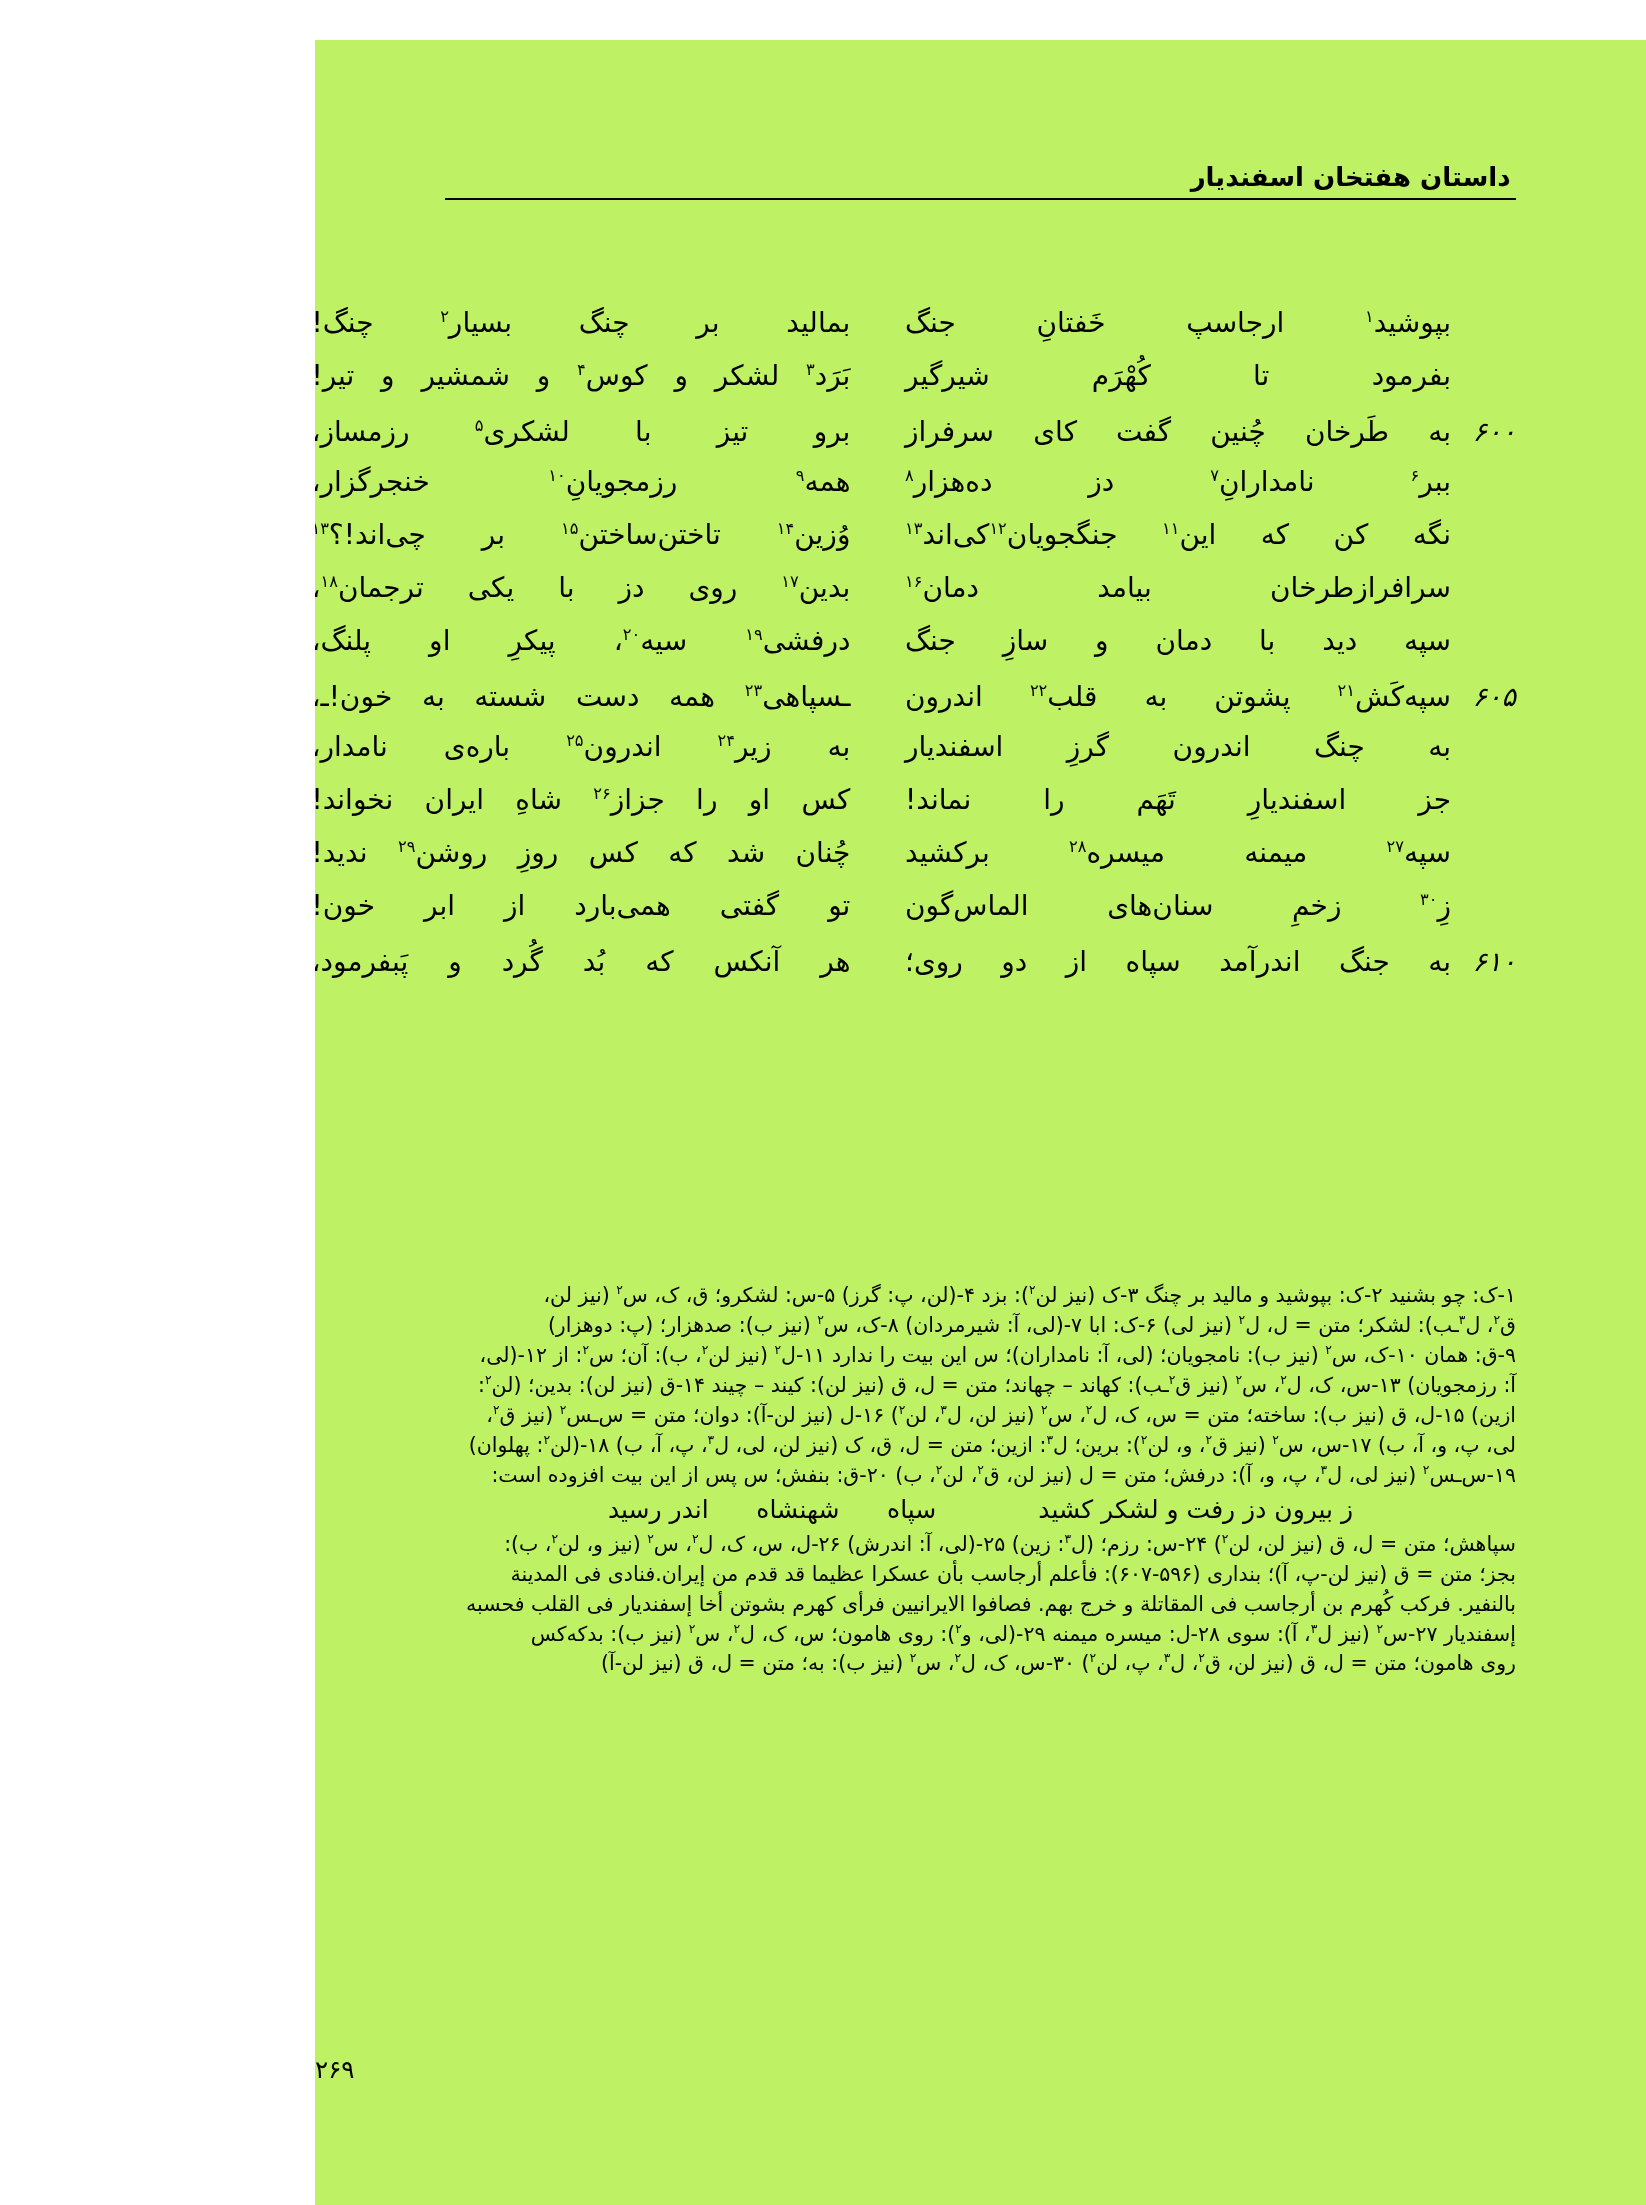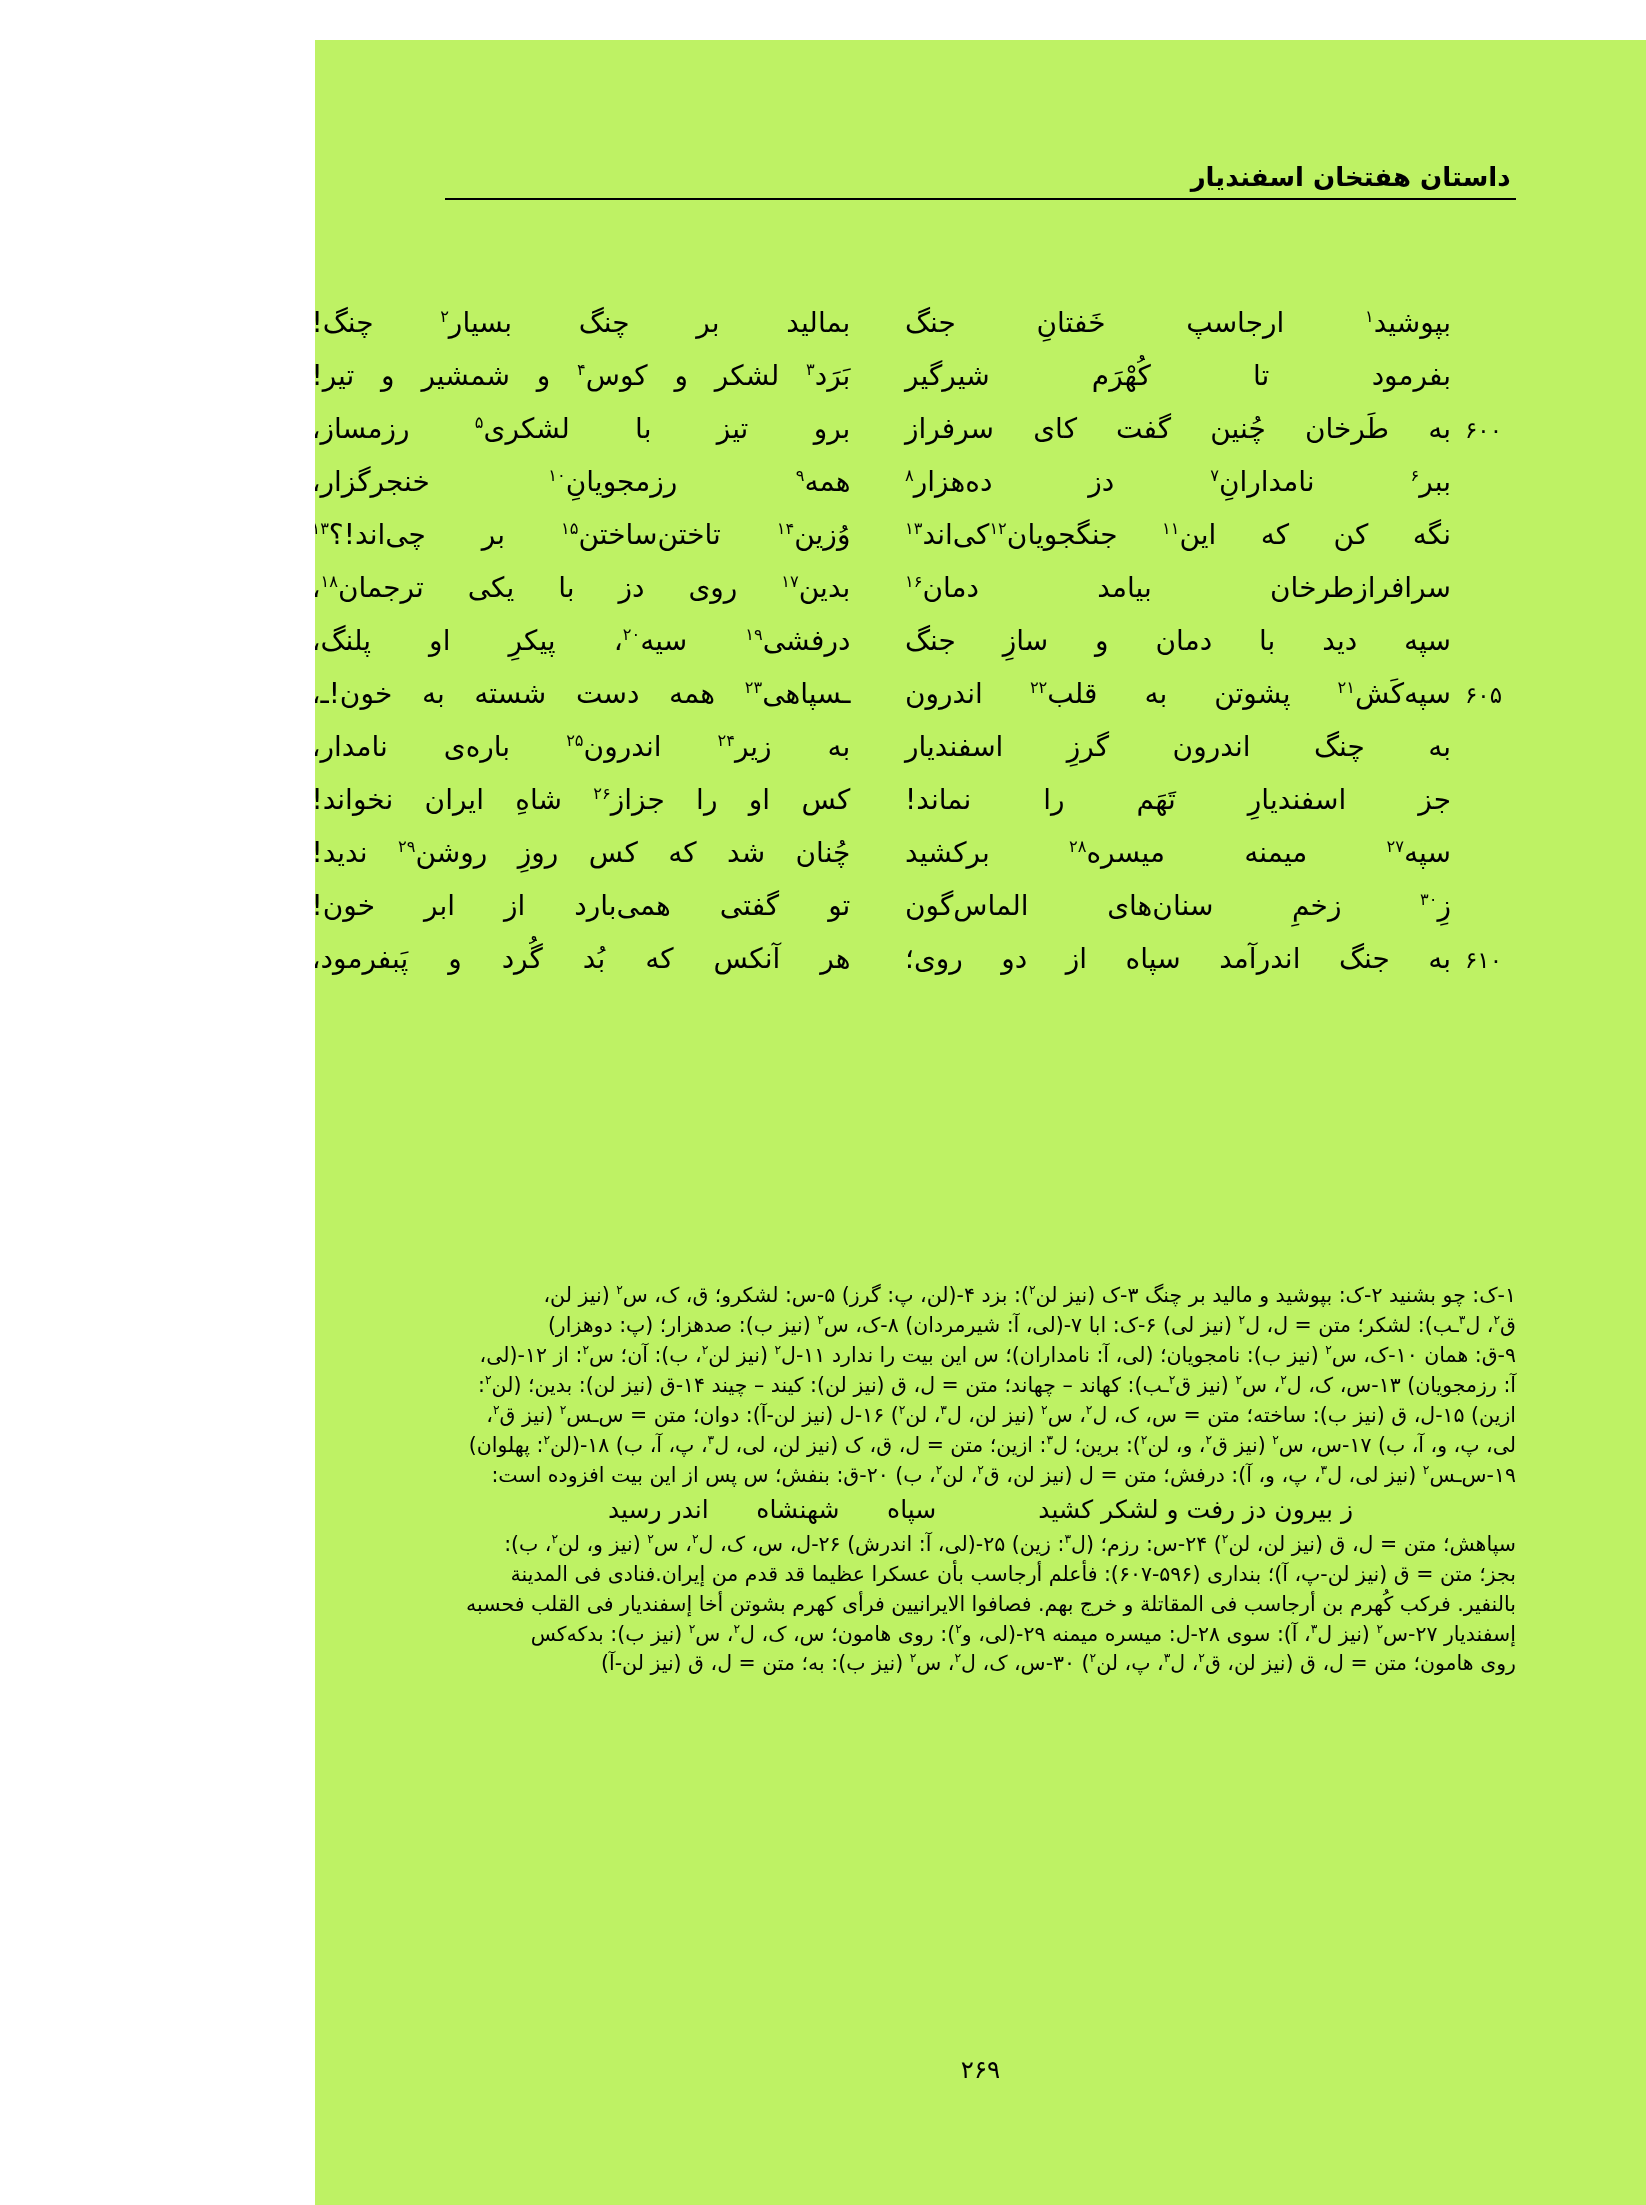--- a/index.html
+++ b/index.html
@@ -51,24 +51,25 @@
   }
   .verse-row {
     display: flex;
     flex-direction: row;
     align-items: baseline;
     height: 53px;
   }
   .verse-num {
     width: 65px;
     flex: 0 0 65px;
-    font-size: 23px;
-    text-align: center;
+    font-size: 27px;
+    text-align: right;
     padding-top: 1.4px;
     white-space: nowrap;
+    font-style: italic;
   }
   .hemistich {
     flex: 0 0 546px;
     width: 546px;
     font-size: 28px;
     line-height: 1.0;
     white-space: nowrap;
     text-align: justify;
     text-align-last: justify;
     direction: rtl;
@@ -115,21 +116,21 @@
   }
   .app-inset .seg { display: inline-block; }
   .app-inset .gap { display: inline-block; width: 102px; }
 
   
   .folio {
     position: absolute;
     left: 0;
     right: 0;
     top: 2015px;
-    text-align: center;
+    text-align: left;
     font-size: 24.5px;
   }
 </style>
 </head>
 <body>
 
 <div class="page">
 
   <div class="running-head">
     <span class="rh-title">داستان هفتخان اسفندیار</span>

